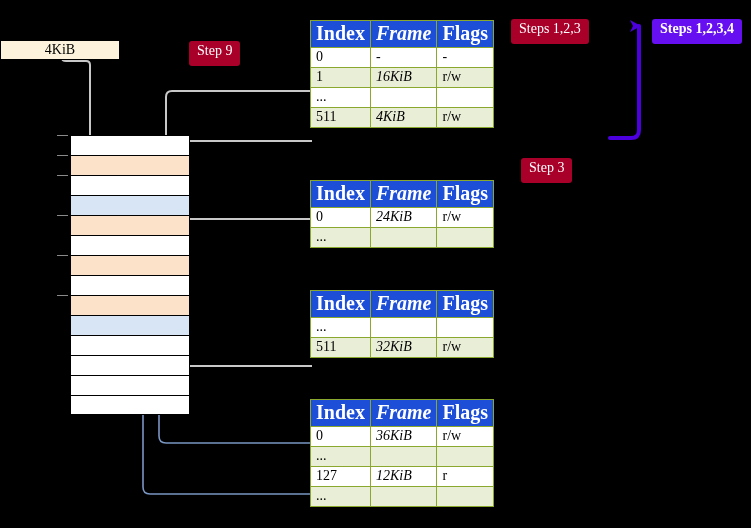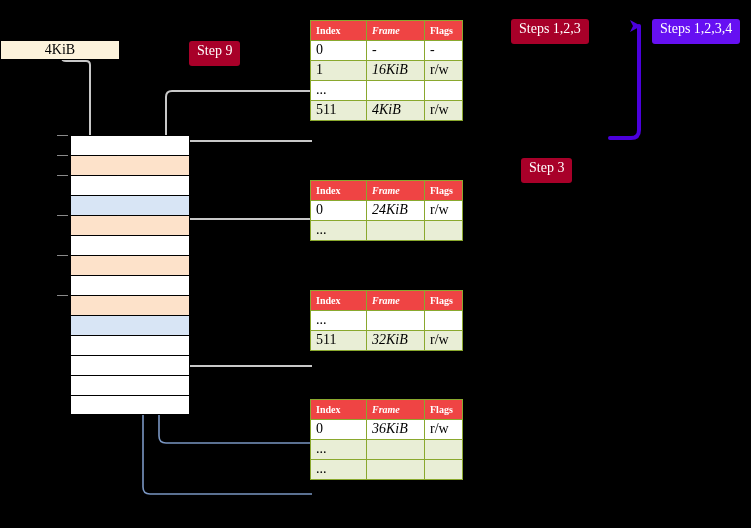--- a/index.html
+++ b/index.html
@@ -94,24 +94,24 @@
     border: 1px solid #8aa82e;
     padding: 1px 5px 2px 5px;
     text-align: left;
     font-weight: normal;
     height: 20px;
     box-sizing: border-box;
     overflow: hidden;
     white-space: nowrap;
   }
   .ptable th {
-    background: #ef4444;
+    background: #1d4ed8;
     color: #ffffff;
     font-weight: bold;
-    font-size: 10px;
+    font-size: 20px;
   }
   .ptable td { color: #000000; }
   .ptable tr.alt td { background: #e9eed6; }
   .ptable td.hl { background: #ffff9e; }
   .col-index { width: 56px; }
   .col-frame { width: 58px; font-style: italic; }
   .col-flags { width: 38px; }
 </style>
 </head>
 <body>
@@ -191,21 +191,21 @@
       <div class="tick" style="left: 57px; top: 155px;"></div>
       <div class="tick" style="left: 57px; top: 175px;"></div>
       <div class="tick" style="left: 57px; top: 215px;"></div>
       <div class="tick" style="left: 57px; top: 255px;"></div>
       <div class="tick" style="left: 57px; top: 295px;"></div>
     </div>
 
   <div id="badge-layer">
       <div class="badge badge-red" style="left: 189px; top: 41px;">Step 9</div>
       <div class="badge badge-red" style="left: 511px; top: 19px;">Steps 1,2,3</div>
-      <div class="badge badge-blue" style="left: 652px; top: 19px;">Steps 1,2,3,4</div>
+      <div class="badge badge-blue" style="left: 652px; top: 19px; font-weight: bold;">Steps 1,2,3,4</div>
       <div class="badge badge-red" style="left: 521px; top: 158px;">Step 3</div>
     </div>
 
   <div id="table-layer">
       <table class="ptable" style="left: 310px; top: 20px;">
         <thead>
           <tr>
             <th class="col-index">Index</th>
             <th class="col-frame">Frame</th>
             <th class="col-flags">Flags</th>
@@ -288,20 +288,25 @@
           <tr>
             <td class="col-index">0</td>
             <td class="col-frame">36KiB</td>
             <td class="col-flags">r/w</td>
           </tr>
           <tr class="alt">
             <td class="col-index">...</td>
             <td class="col-frame"></td>
             <td class="col-flags"></td>
           </tr>
+          <tr>
+            <td class="col-index">127</td>
+            <td class="col-frame">12KiB</td>
+            <td class="col-flags">r</td>
+          </tr>
           <tr class="alt">
             <td class="col-index">...</td>
             <td class="col-frame"></td>
             <td class="col-flags"></td>
           </tr>
         </tbody>
       </table>
     </div>
 
 </div>

